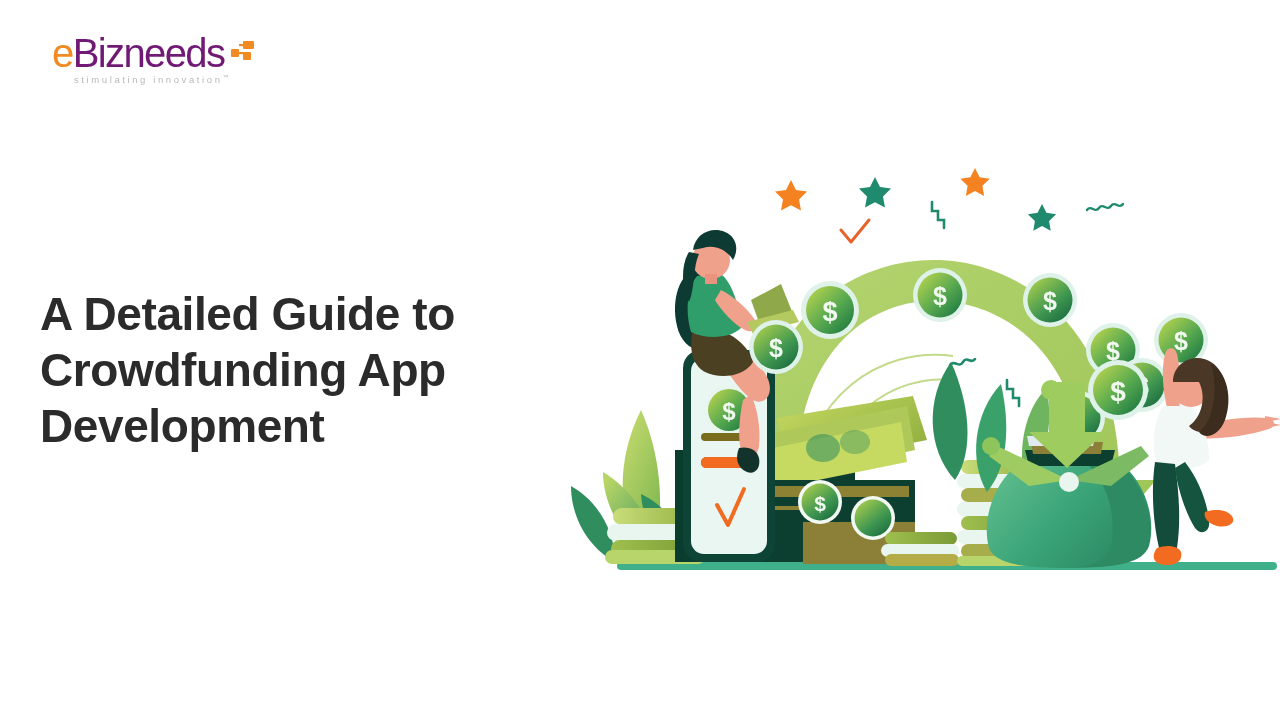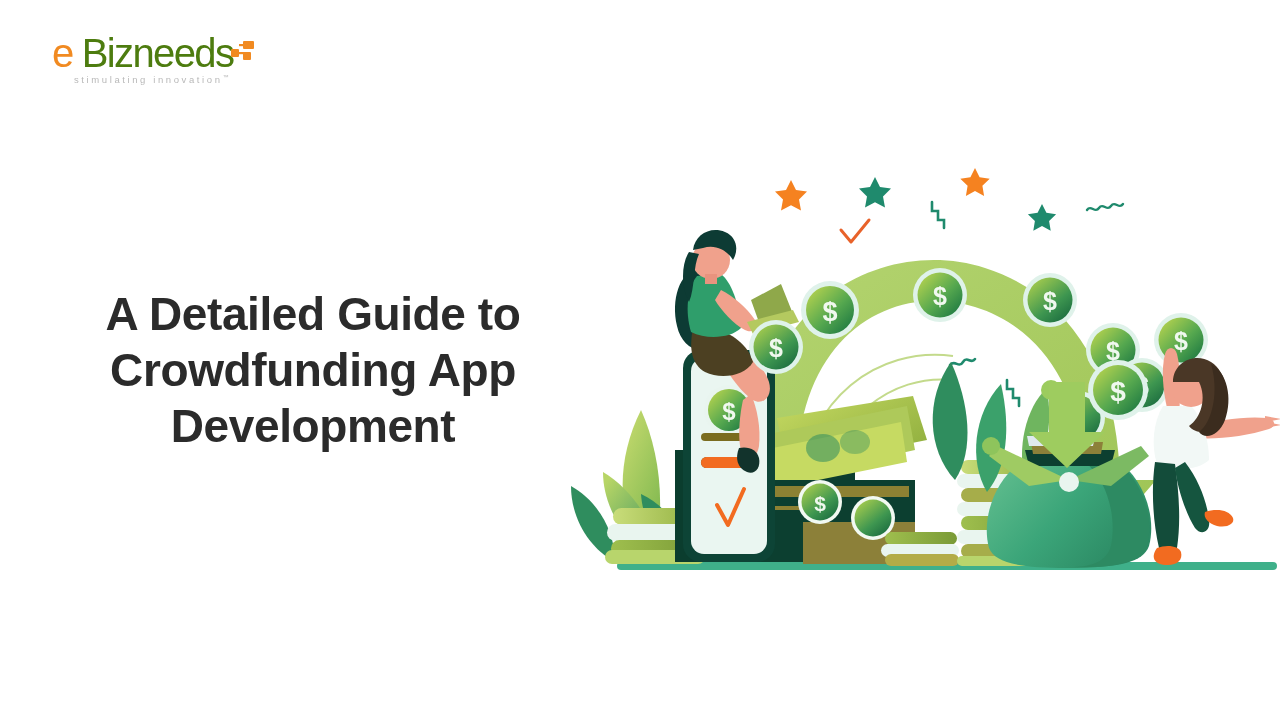--- a/index.html
+++ b/index.html
@@ -19,21 +19,21 @@
   }
   #logo-wordmark {
     font-family:"Liberation Sans", sans-serif;
     font-size:40px;
     font-weight:400;
     letter-spacing:-1.6px;
     line-height:40px;
     white-space:nowrap;
   }
   #logo-e { color:#f18a21; }
-  #logo-rest { color:#4d7c0f;margin-left:9px; }
+  #logo-rest { color:#701a75; }
   #logo-mark {
     position:absolute;
     left:179px; top:8px;
     width:28px; height:24px;
   }
   #logo-tagline {
     position:absolute;
     left:22px; top:41px;
     font-size:9.5px;
     letter-spacing:2.6px;
@@ -41,21 +41,21 @@
     white-space:nowrap;
     font-weight:400;
   }
   #logo-tm { font-size:6px; vertical-align:super; letter-spacing:0; }
 
   
   #headline {
     position:absolute;
     left:40px; top:286px;
     width:546px;
-    text-align:center;
+    text-align:left;
     font-size:46px;
     font-weight:700;
     line-height:1.22;
     letter-spacing:-0.4px;
     color:#2b2b2b;
   }
 
   
   #illustration {
     position:absolute;

